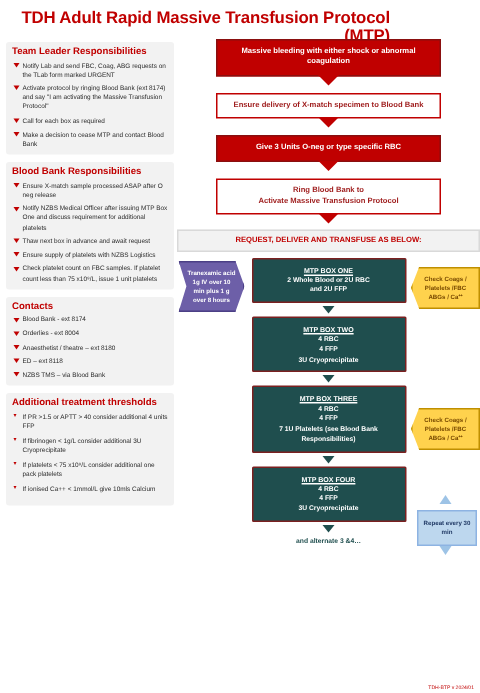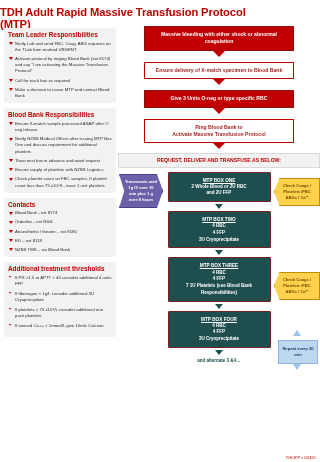--- a/index.html
+++ b/index.html
@@ -8,21 +8,21 @@
     background:#ffffff;
     font-family:"Liberation Sans",sans-serif;
     overflow:hidden;
     position:relative;
   }
   .page{position:relative;width:320px;height:462px;}
 
   
   .title{
     position:absolute;top:6px;left:0;width:260px;
-    text-align:left;
+    text-align:right;
     font-size:11.2px;font-weight:bold;color:#c00000;
     letter-spacing:-0.1px;
   }
 
   
   .sidebar{
     position:absolute;left:4px;top:28px;width:112px;
   }
   .panel{
     background:#f2f2f2;

